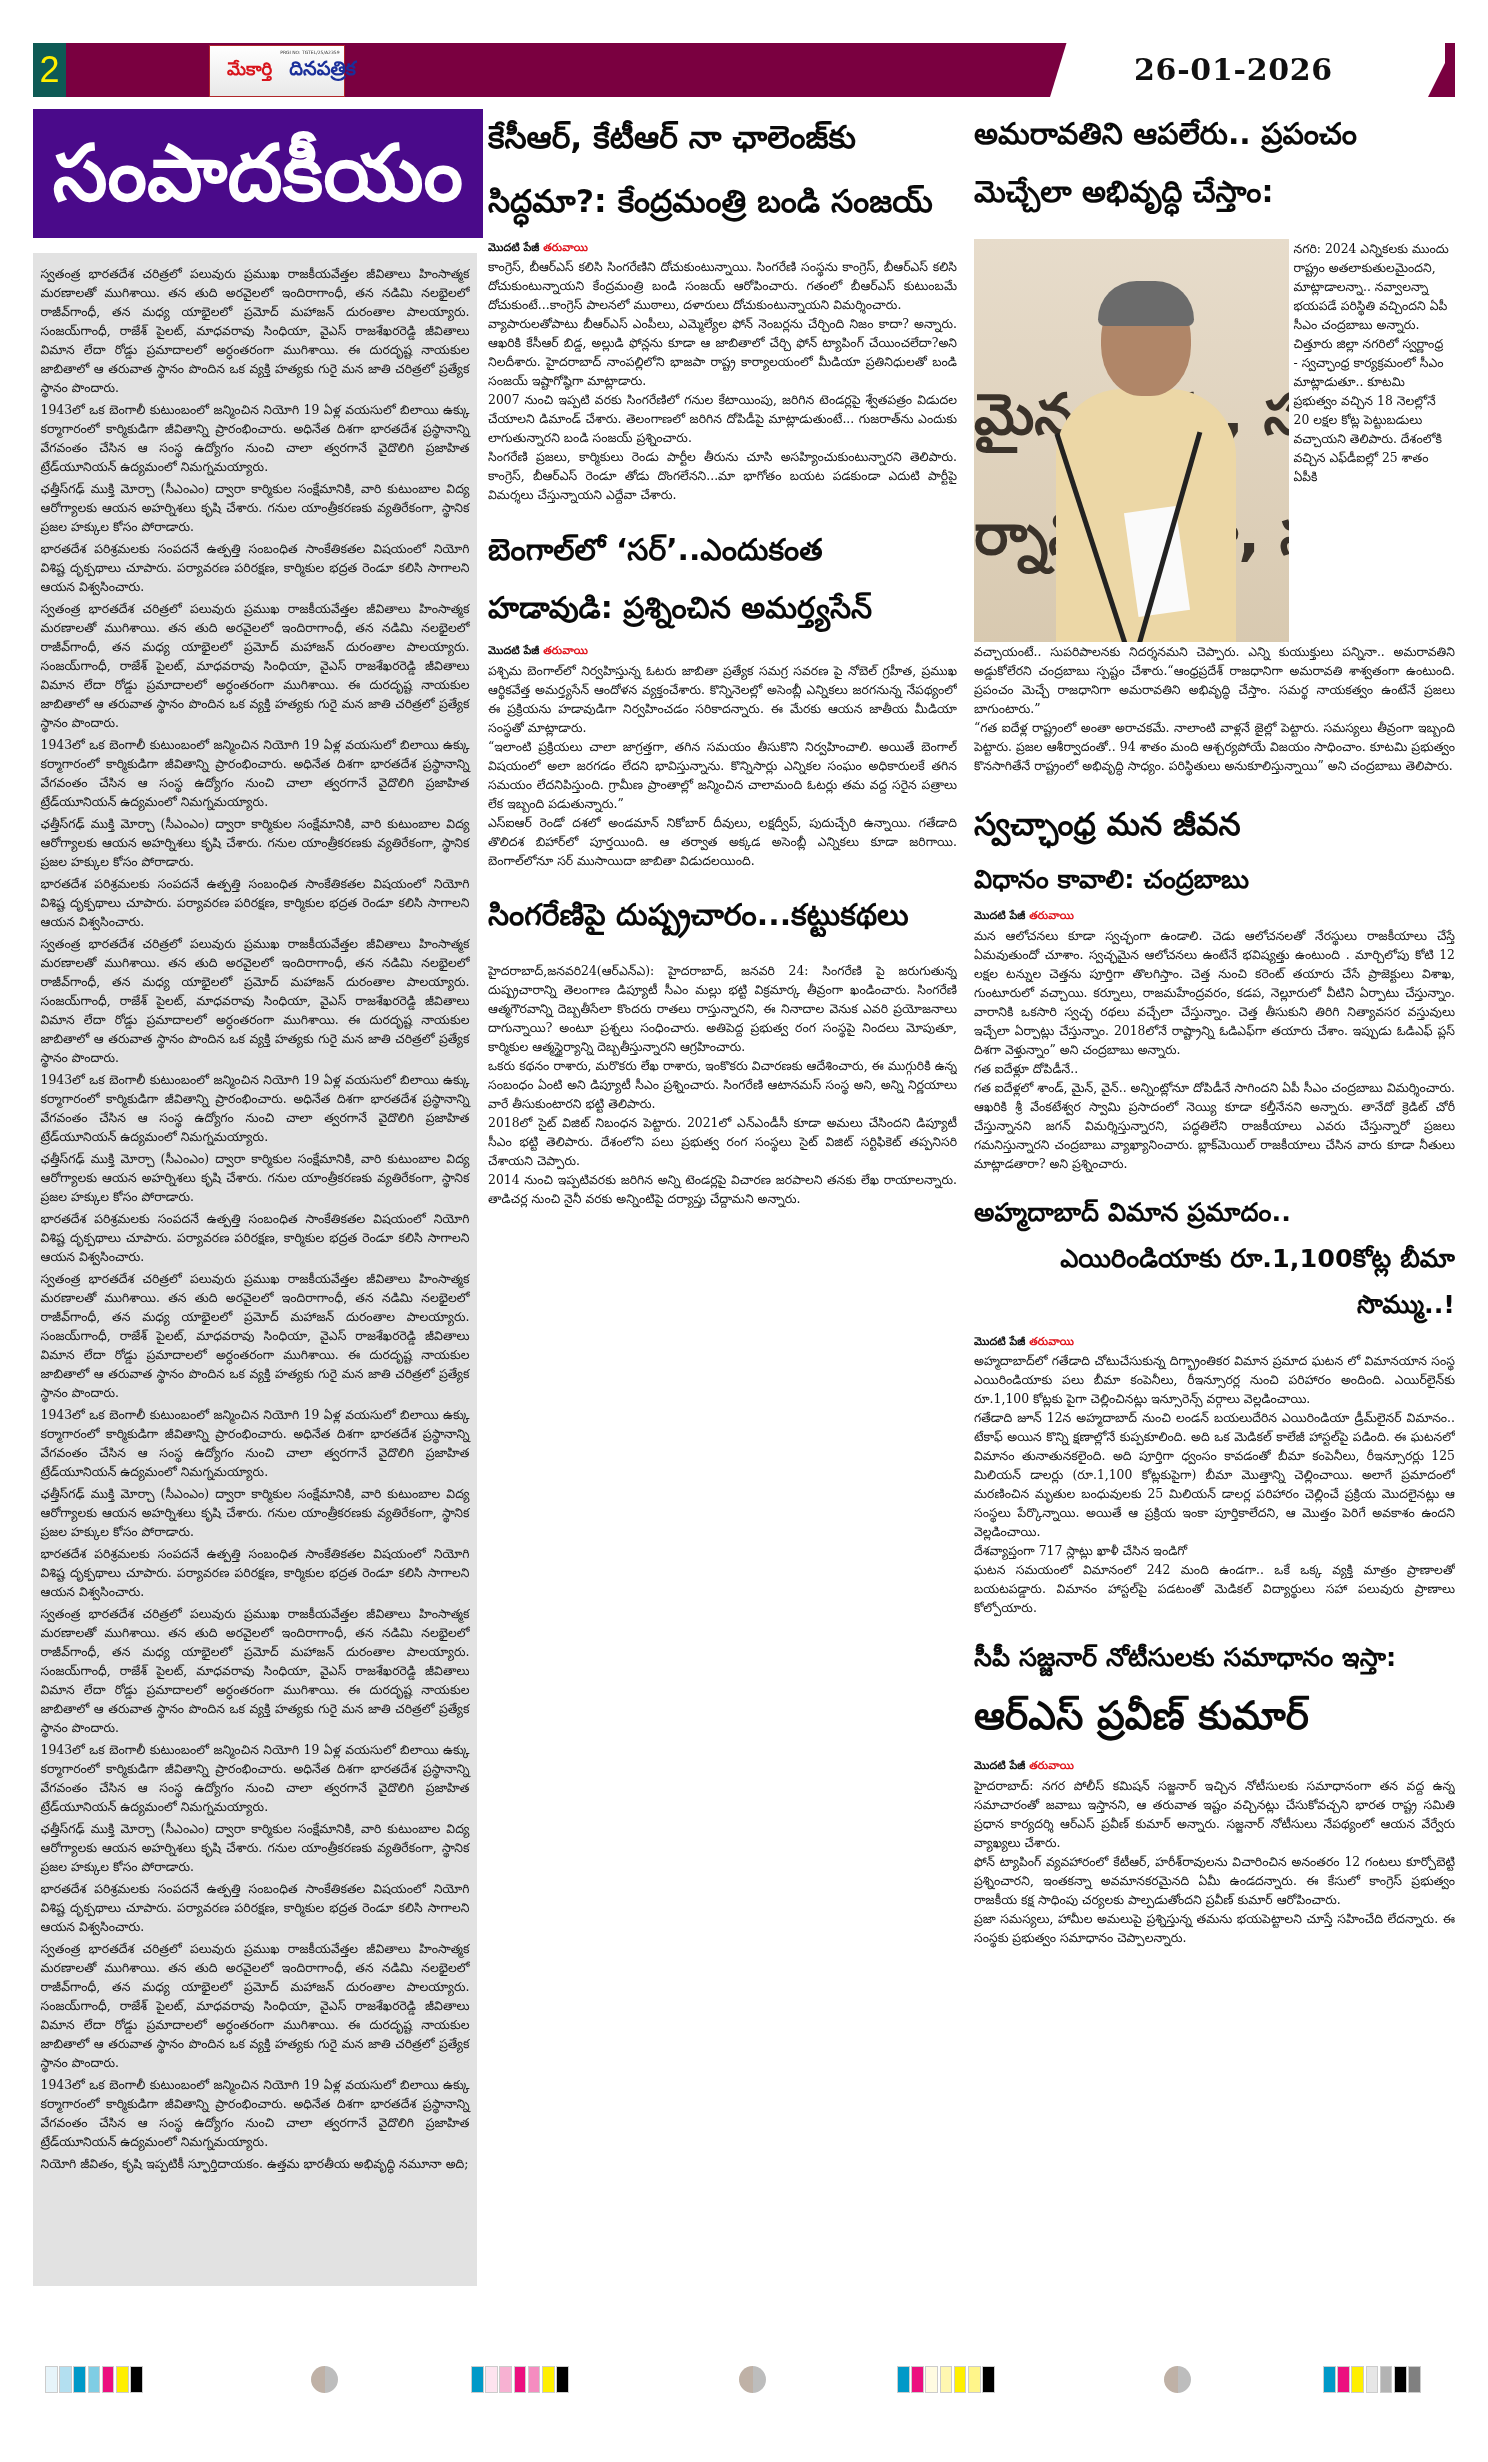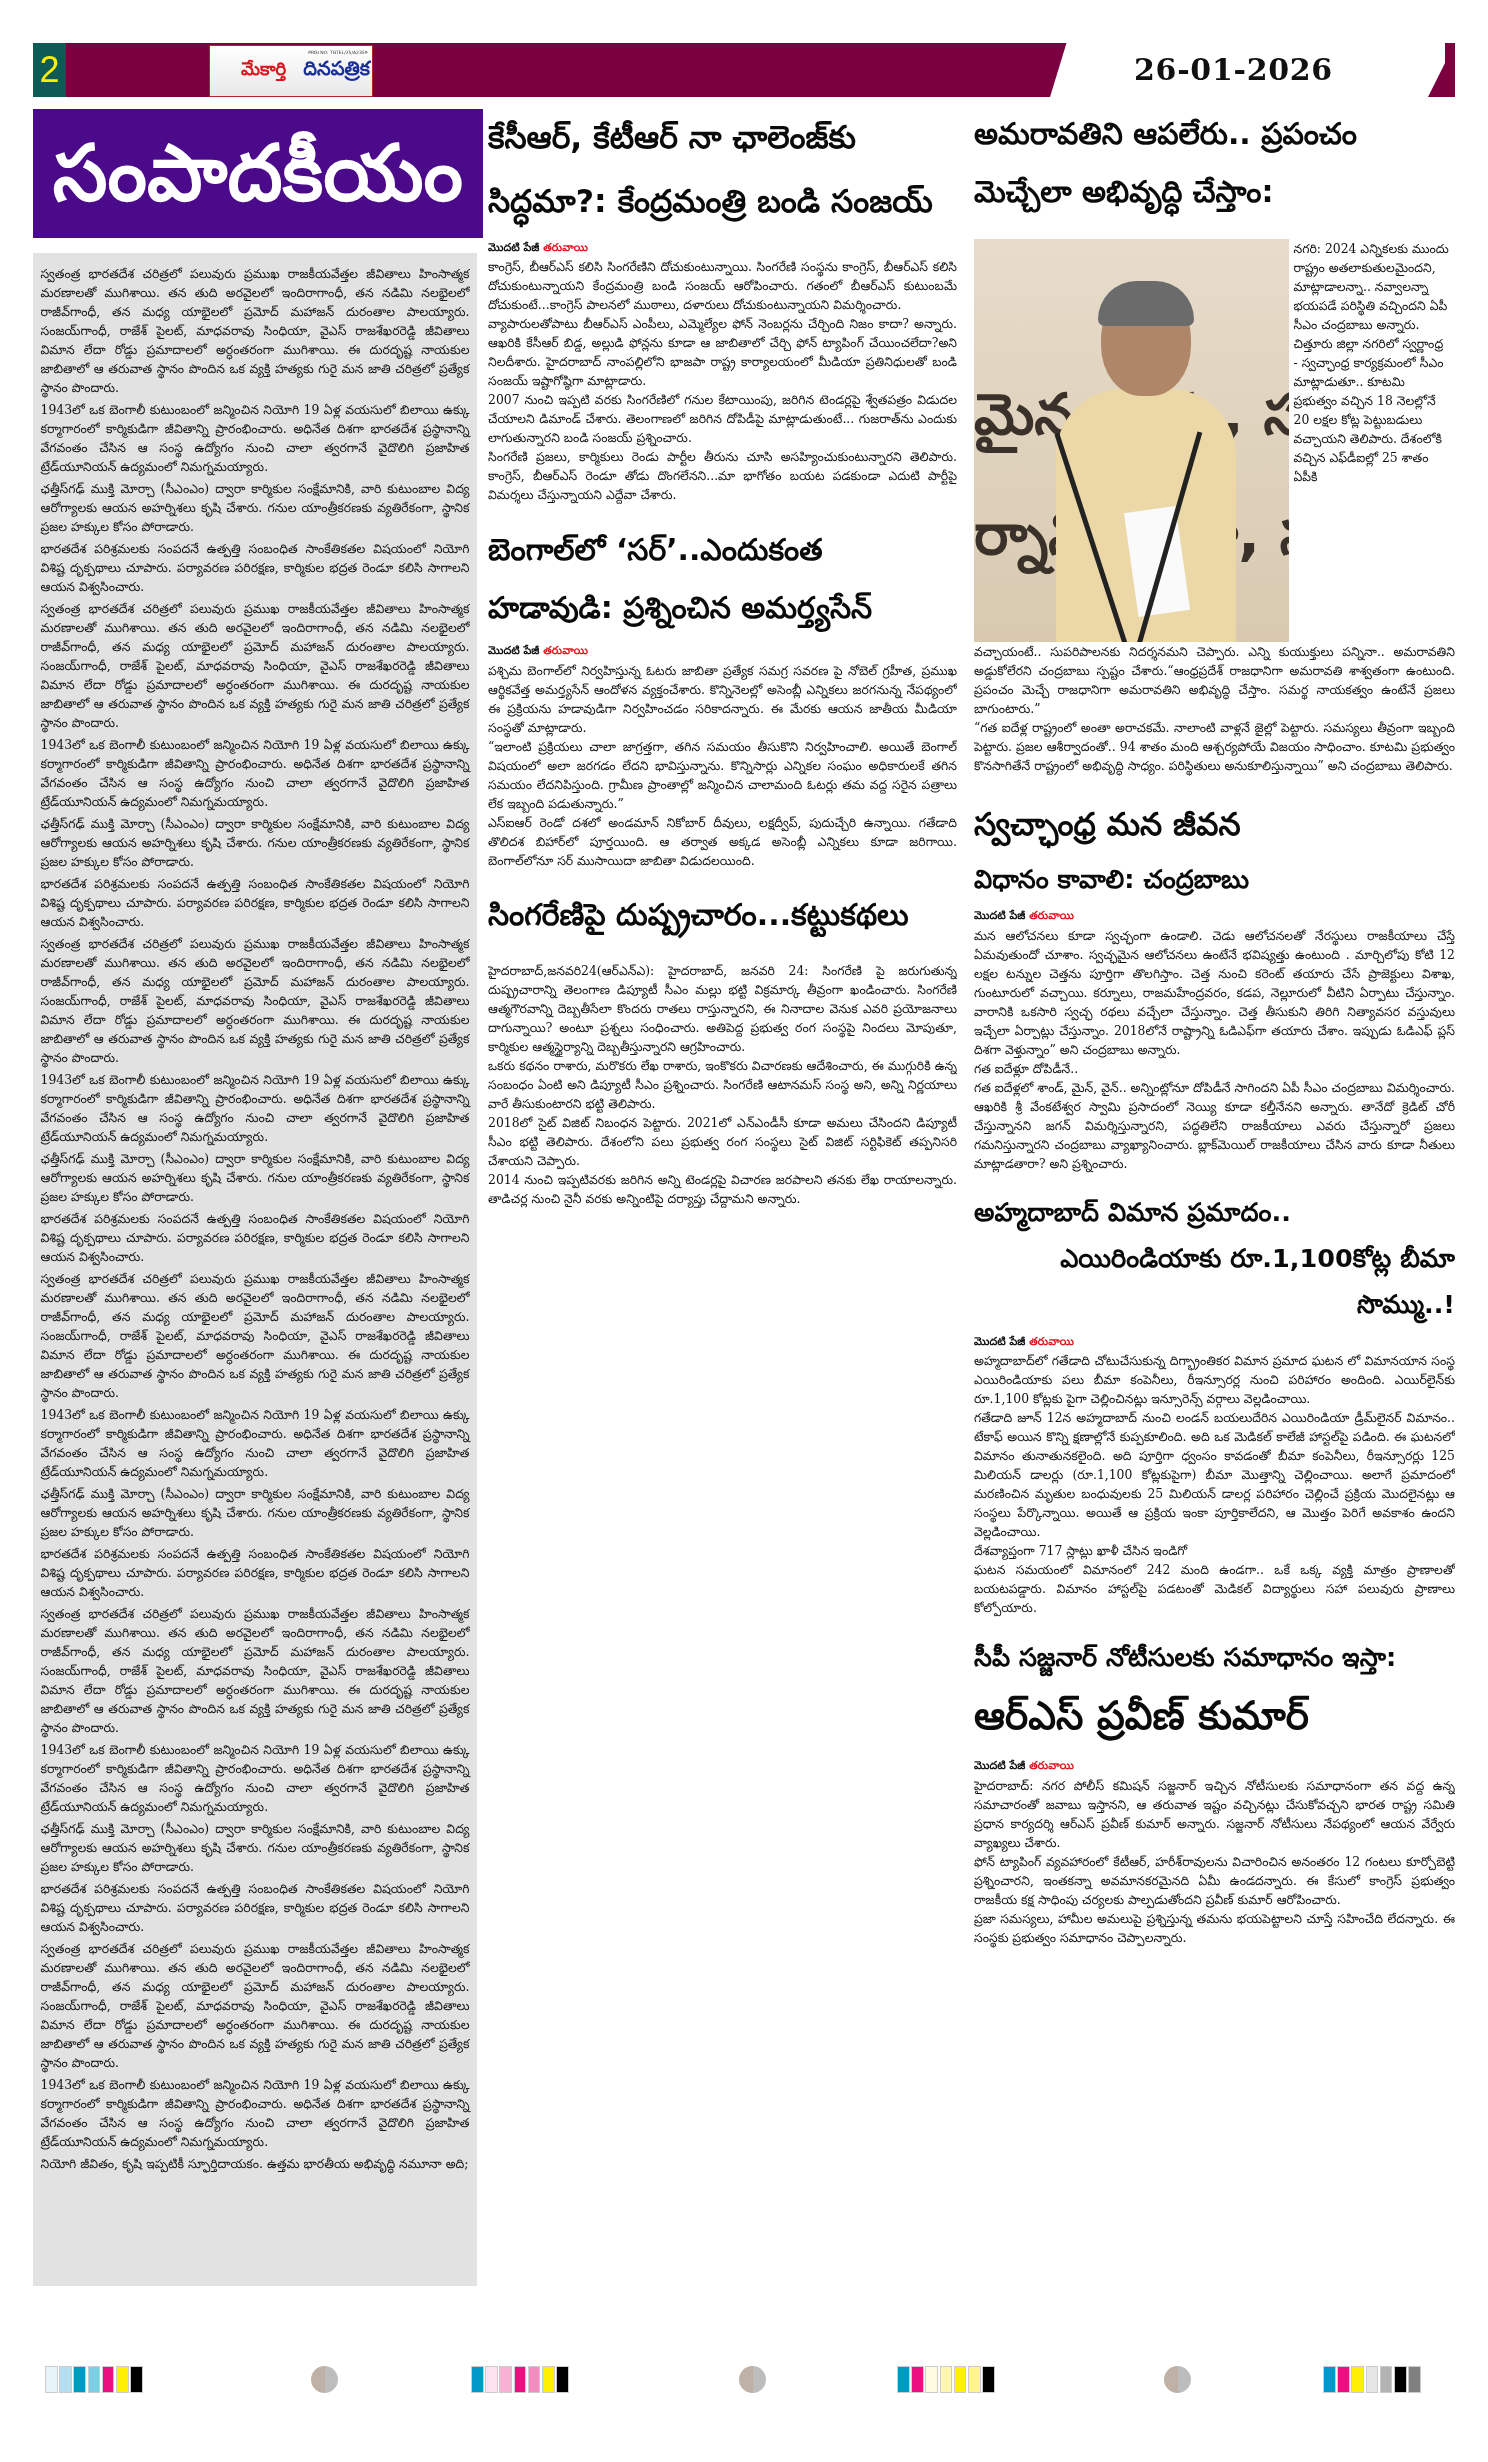--- a/index.html
+++ b/index.html
@@ -3,21 +3,21 @@
 <meta charset="utf-8">
 <style>
   * { box-sizing: border-box; margin: 0; padding: 0; }
   html, body { width: 1488px; height: 2462px; background: #ffffff; overflow: hidden; }
   body { position: relative; font-family: "DejaVu Sans", sans-serif; color: #111; }
 
   
   .masthead { position: absolute; left: 33px; top: 43px; width: 1422px; height: 54px; background: #7a0040; }
   .page-num { position: absolute; left: 0; top: 0; width: 33px; height: 54px; background: #0e5a55; color: #ffee00;
               font-family: "Liberation Sans", sans-serif; font-size: 36px; line-height: 54px; text-align: center; }
-  .logo { position: absolute; left: 176px; top: 1.5px; width: 164px; height: 52px; background: linear-gradient(#ffffff, #e8e8e8);
+  .logo { position: absolute; left: 176px; top: 1.5px; width: 136px; height: 52px; background: linear-gradient(#ffffff, #e8e8e8);
           border: 0.7px solid #b0262a; display: flex; align-items: center; justify-content: center; gap: 17px; padding-left: 29px; }
   .logo .a { color: #d8151c; font-weight: bold; font-size: 18px; }
   .logo .b { color: #1a2f9a; font-weight: bold; font-size: 19.5px; }
   .logo .reg { position: absolute; top: 4.5px; right: 4.5px; font-size: 4.5px; color: #333; }
   .date-box { position: absolute; left: 1017px; top: 0; width: 405px; height: 54px; background: #fff;
               clip-path: polygon(16.5px 0, 100% 0, calc(100% - 27px) 100%, 0 100%); }
   .date-text { position: absolute; left: 0; right: 38px; top: 0; line-height: 54px; text-align: center;
                font-family: "DejaVu Serif", serif; font-weight: bold; font-size: 30px; color: #111; letter-spacing: 0.7px; }
   .masthead-end { position: absolute; right: 0; top: 0; width: 10.5px; height: 54px; background: #7a0040; }
 

